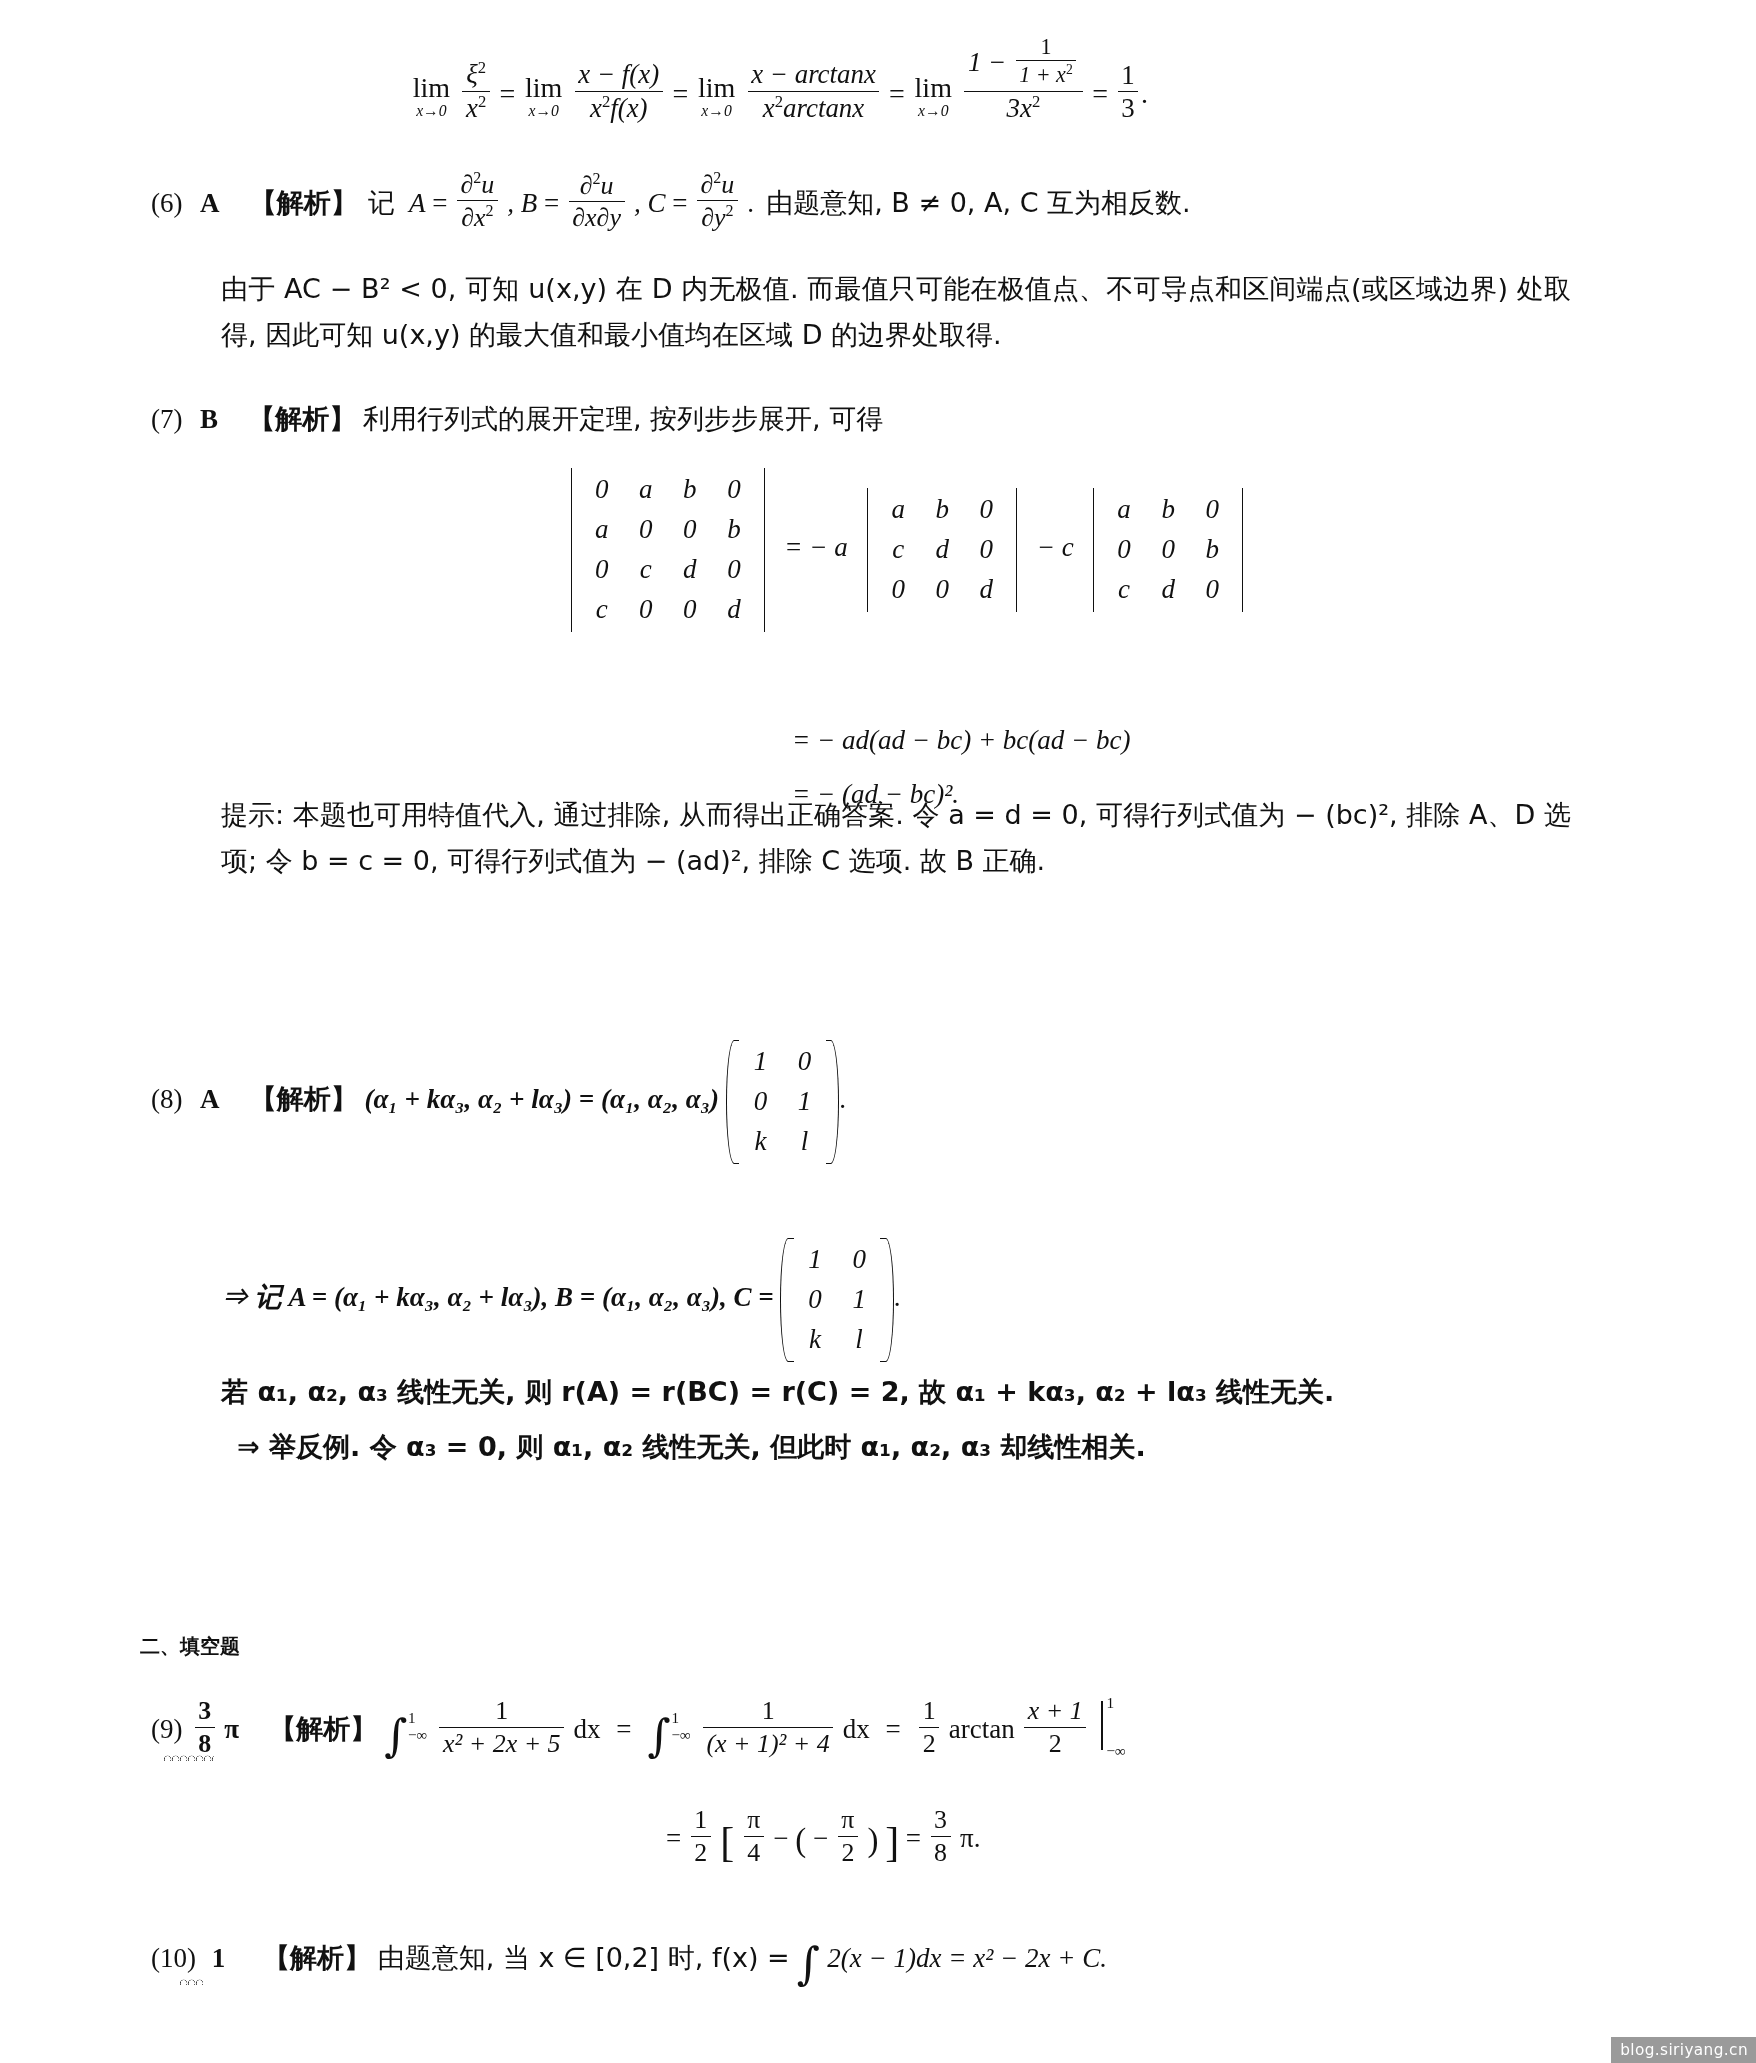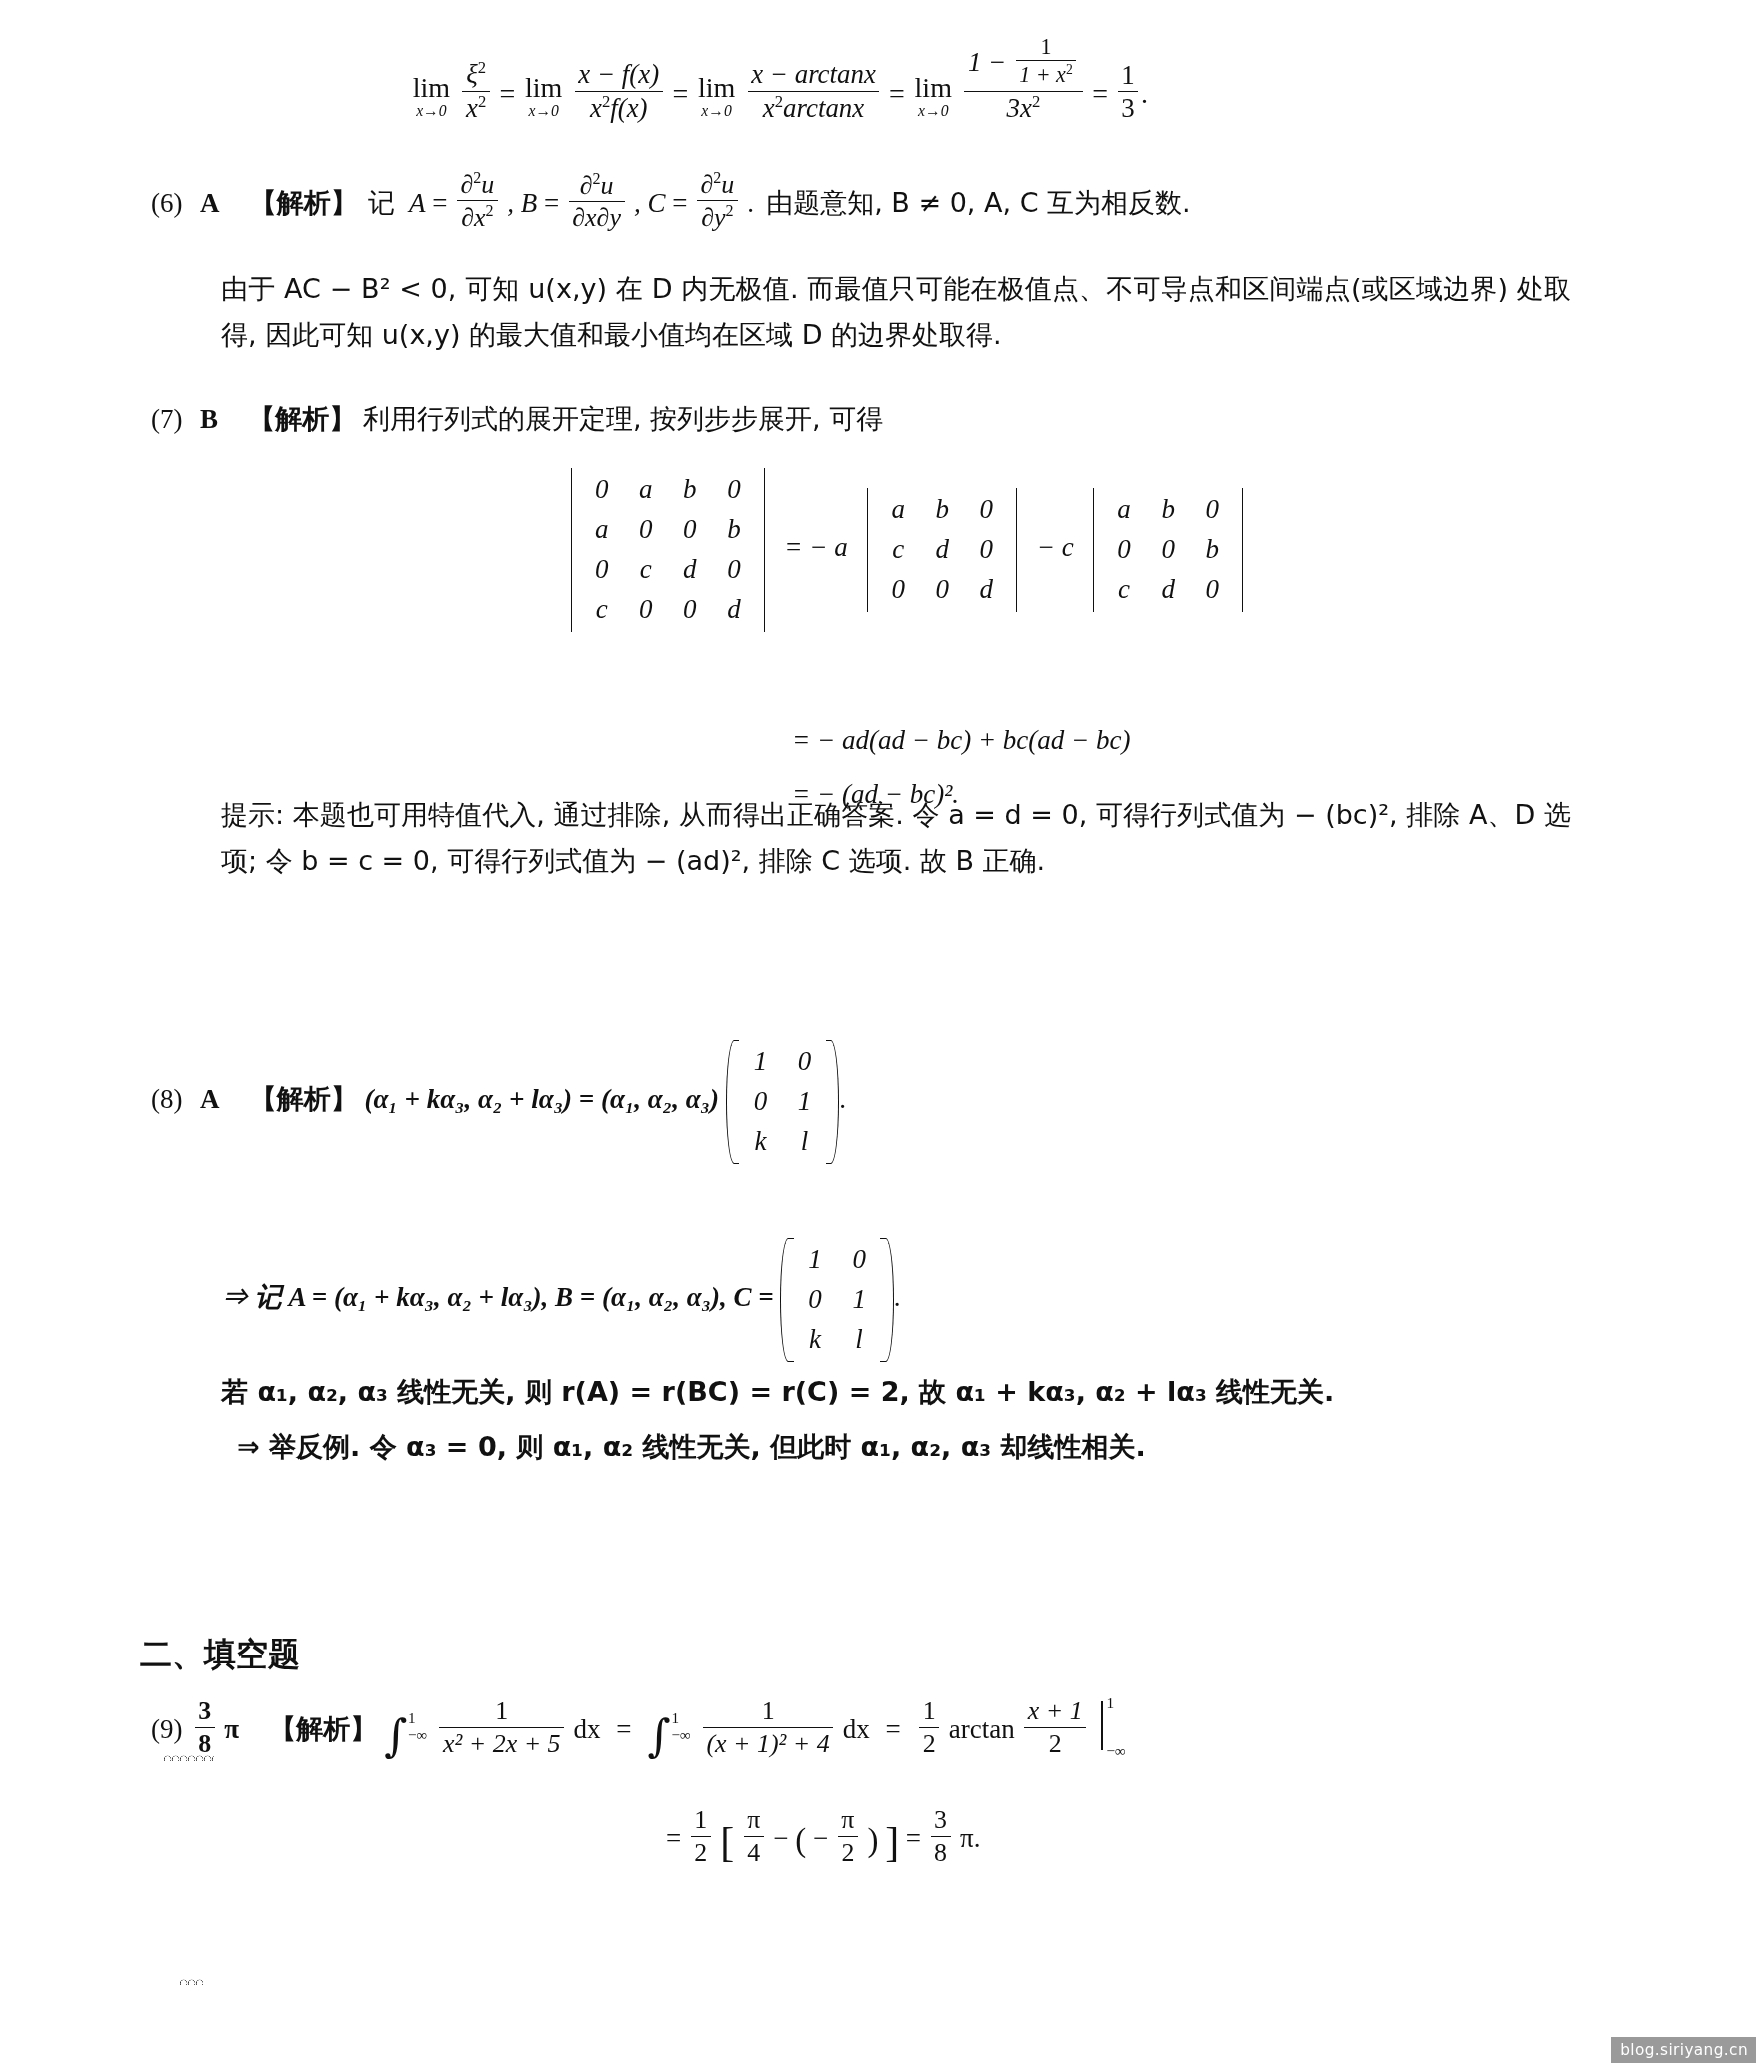--- a/index.html
+++ b/index.html
@@ -131,21 +131,21 @@
   .evalbar .bot {
     position: absolute; left: 5.4px; bottom: -9px; font-size: 15.3px;
   }
   .bigbr { font-size: 1.55em; vertical-align: -0.22em; font-weight: 300; }
   .mbr { font-size: 1.22em; vertical-align: -0.12em; }
 
   .sec-title {
     position: absolute;
     font-family: "DejaVu Sans", sans-serif;
     font-weight: bold;
-    font-size: 32px;
+    font-size: 20px;
   }
   .wavy {
     position: absolute;
     height: 8px;
     width: 50px;
     background:
       radial-gradient(circle at 3.6px 6.3px, transparent 2.9px, #111 3.2px, transparent 4px) 0 0/8px 8px repeat-x;
     opacity: .85;
   }
   .watermark {
@@ -417,18 +417,26 @@
     <span class="bigbr">]</span>
     <span class="nb"> = </span>
     <span class="frac">
       <span class="num nb">3</span><span class="den nb">8</span>
     </span>
     <span class="nb">π.</span>
   </div>
 
   <div class="wavy" style="left:164px; top:1753px;"></div>
 
+  <div class="line" style="left:151px; top:1942px;">
+    <span>(10)</span>
+    <span class="bd" style="margin-left:9px;">1</span>
+    <span class="cn bd" style="margin-left:31px;">【解析】</span>
+    <span class="cn">由题意知, 当 x ∈ [0,2] 时, f(x) =</span>
+    <span class="intg">∫</span>
+    <span class="it">2(x − 1)dx = x² − 2x + C.</span>
+  </div>
   <div class="wavy" style="left:180px; top:1977px; width:23.4px;"></div>
 
 
   <div class="watermark">blog.siriyang.cn</div>
 </div>
 
 
 </body></html>

